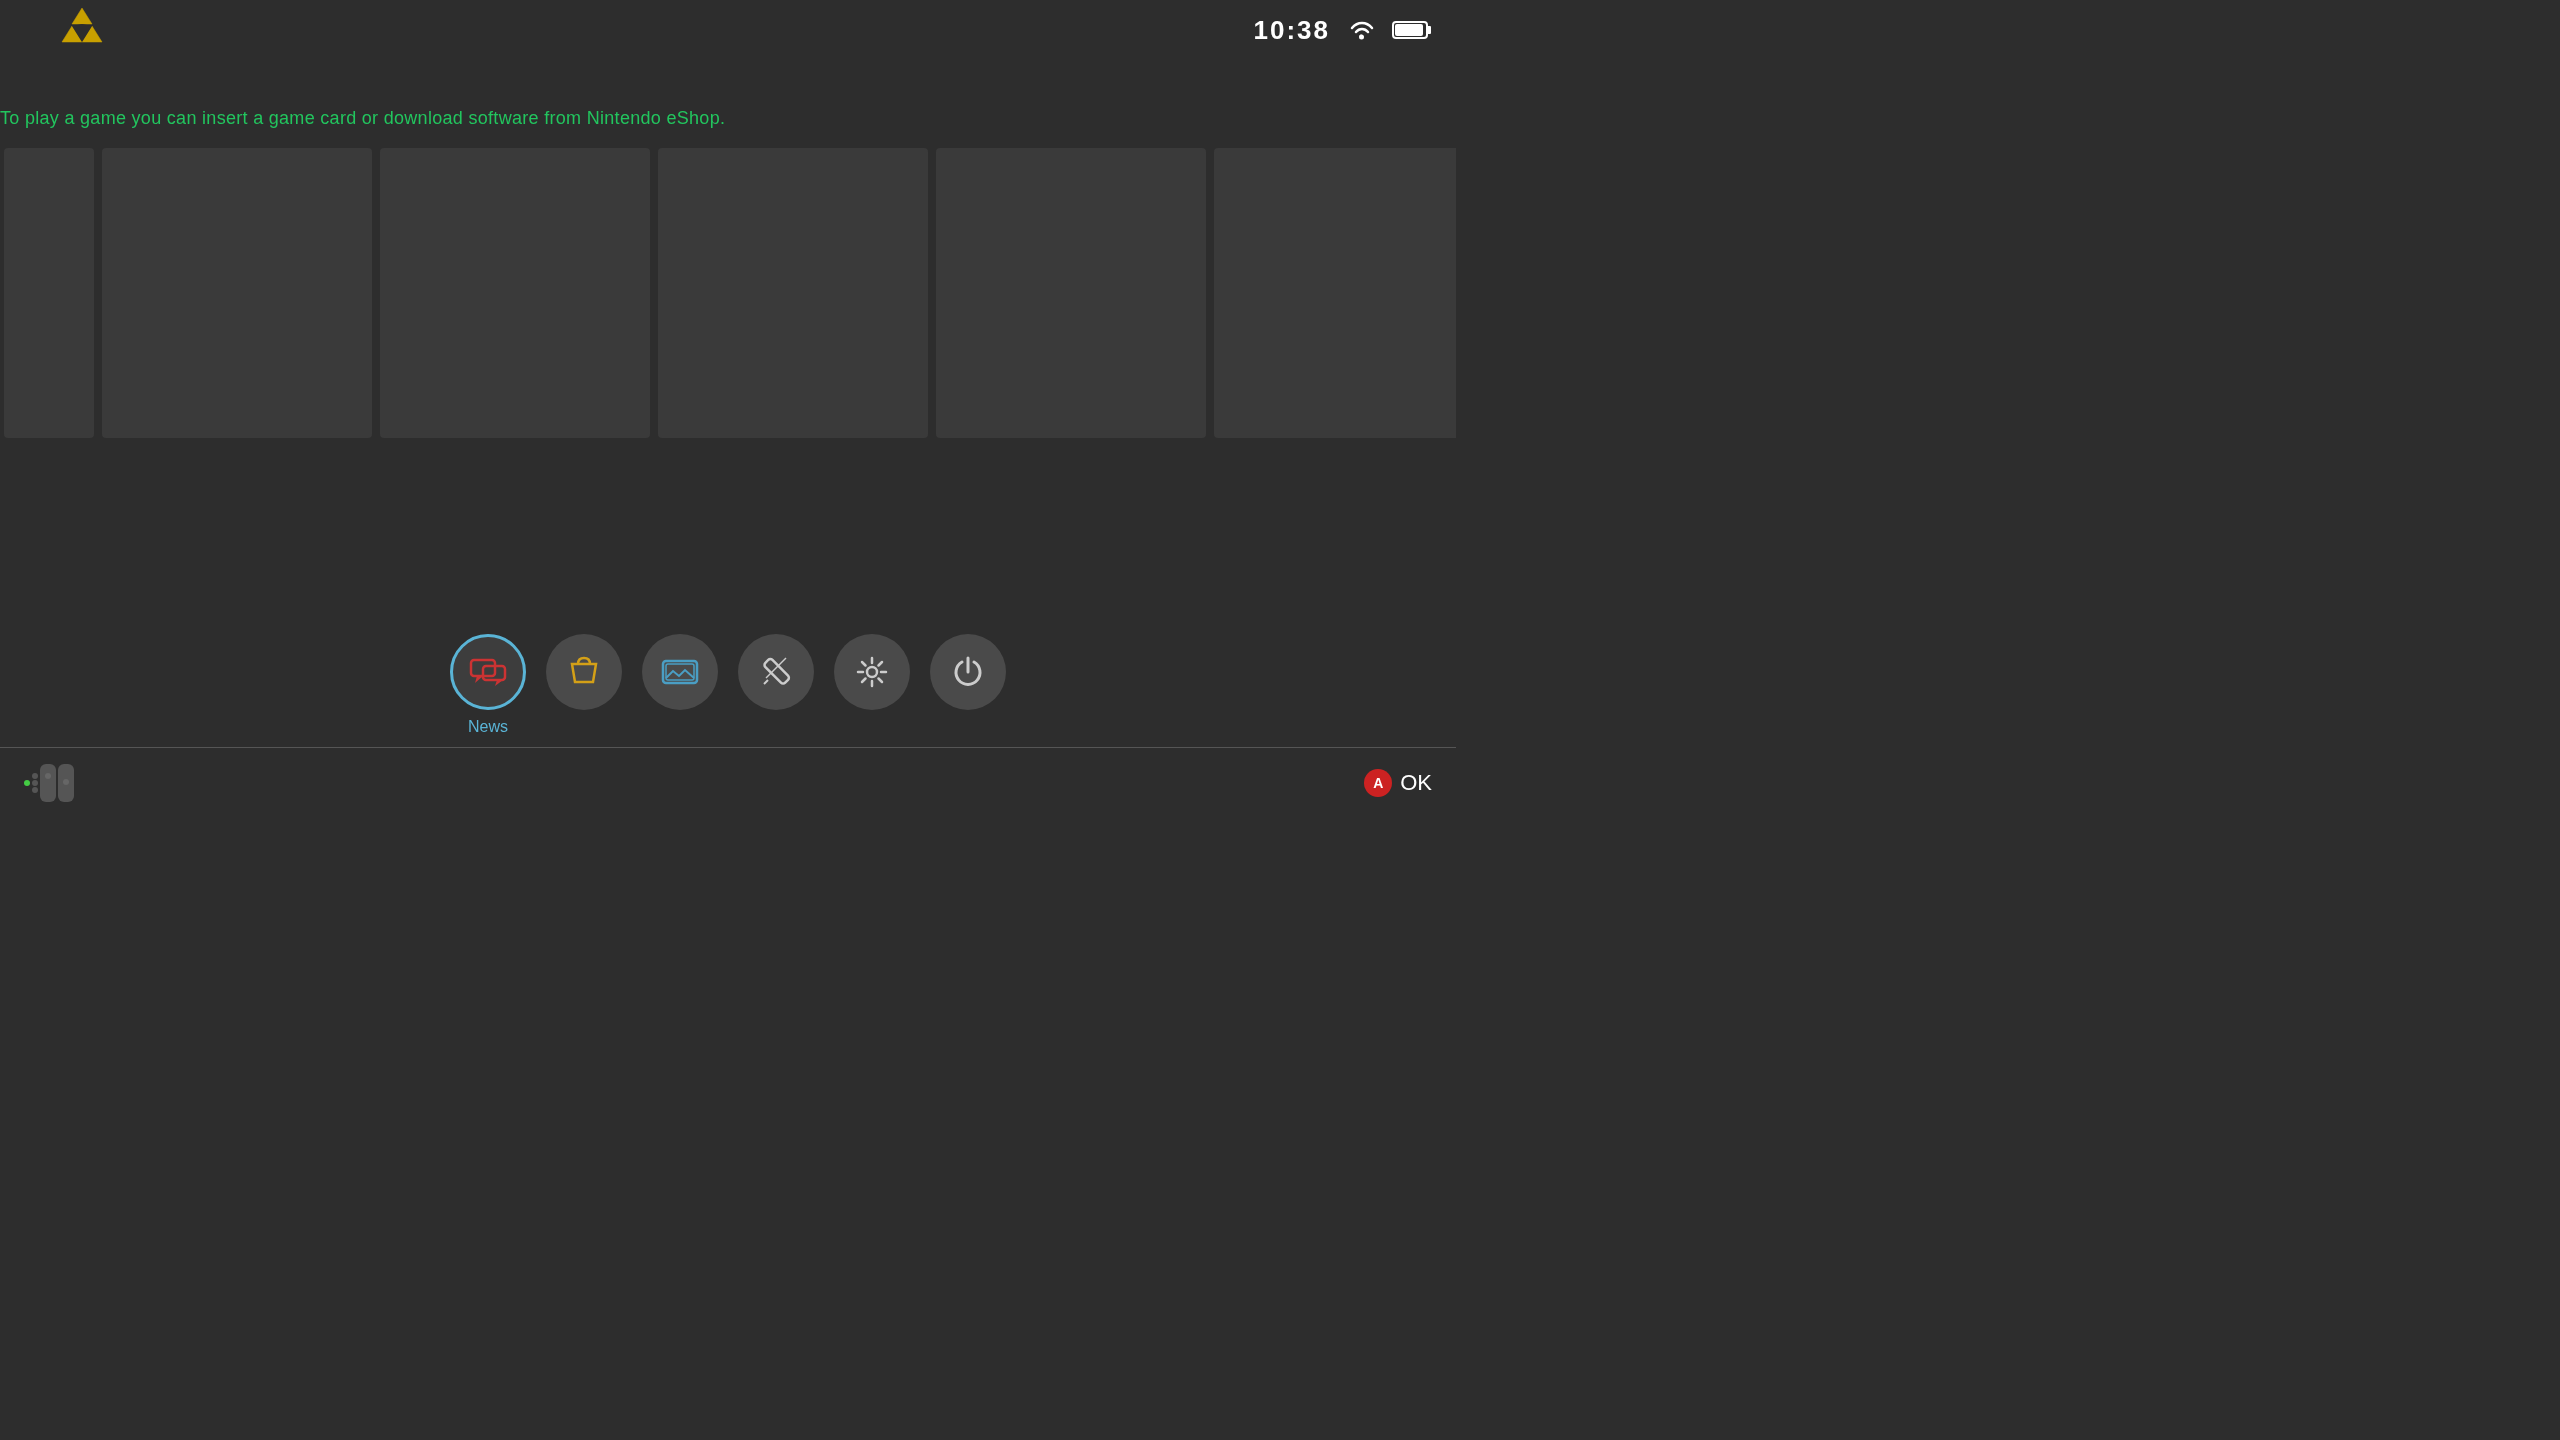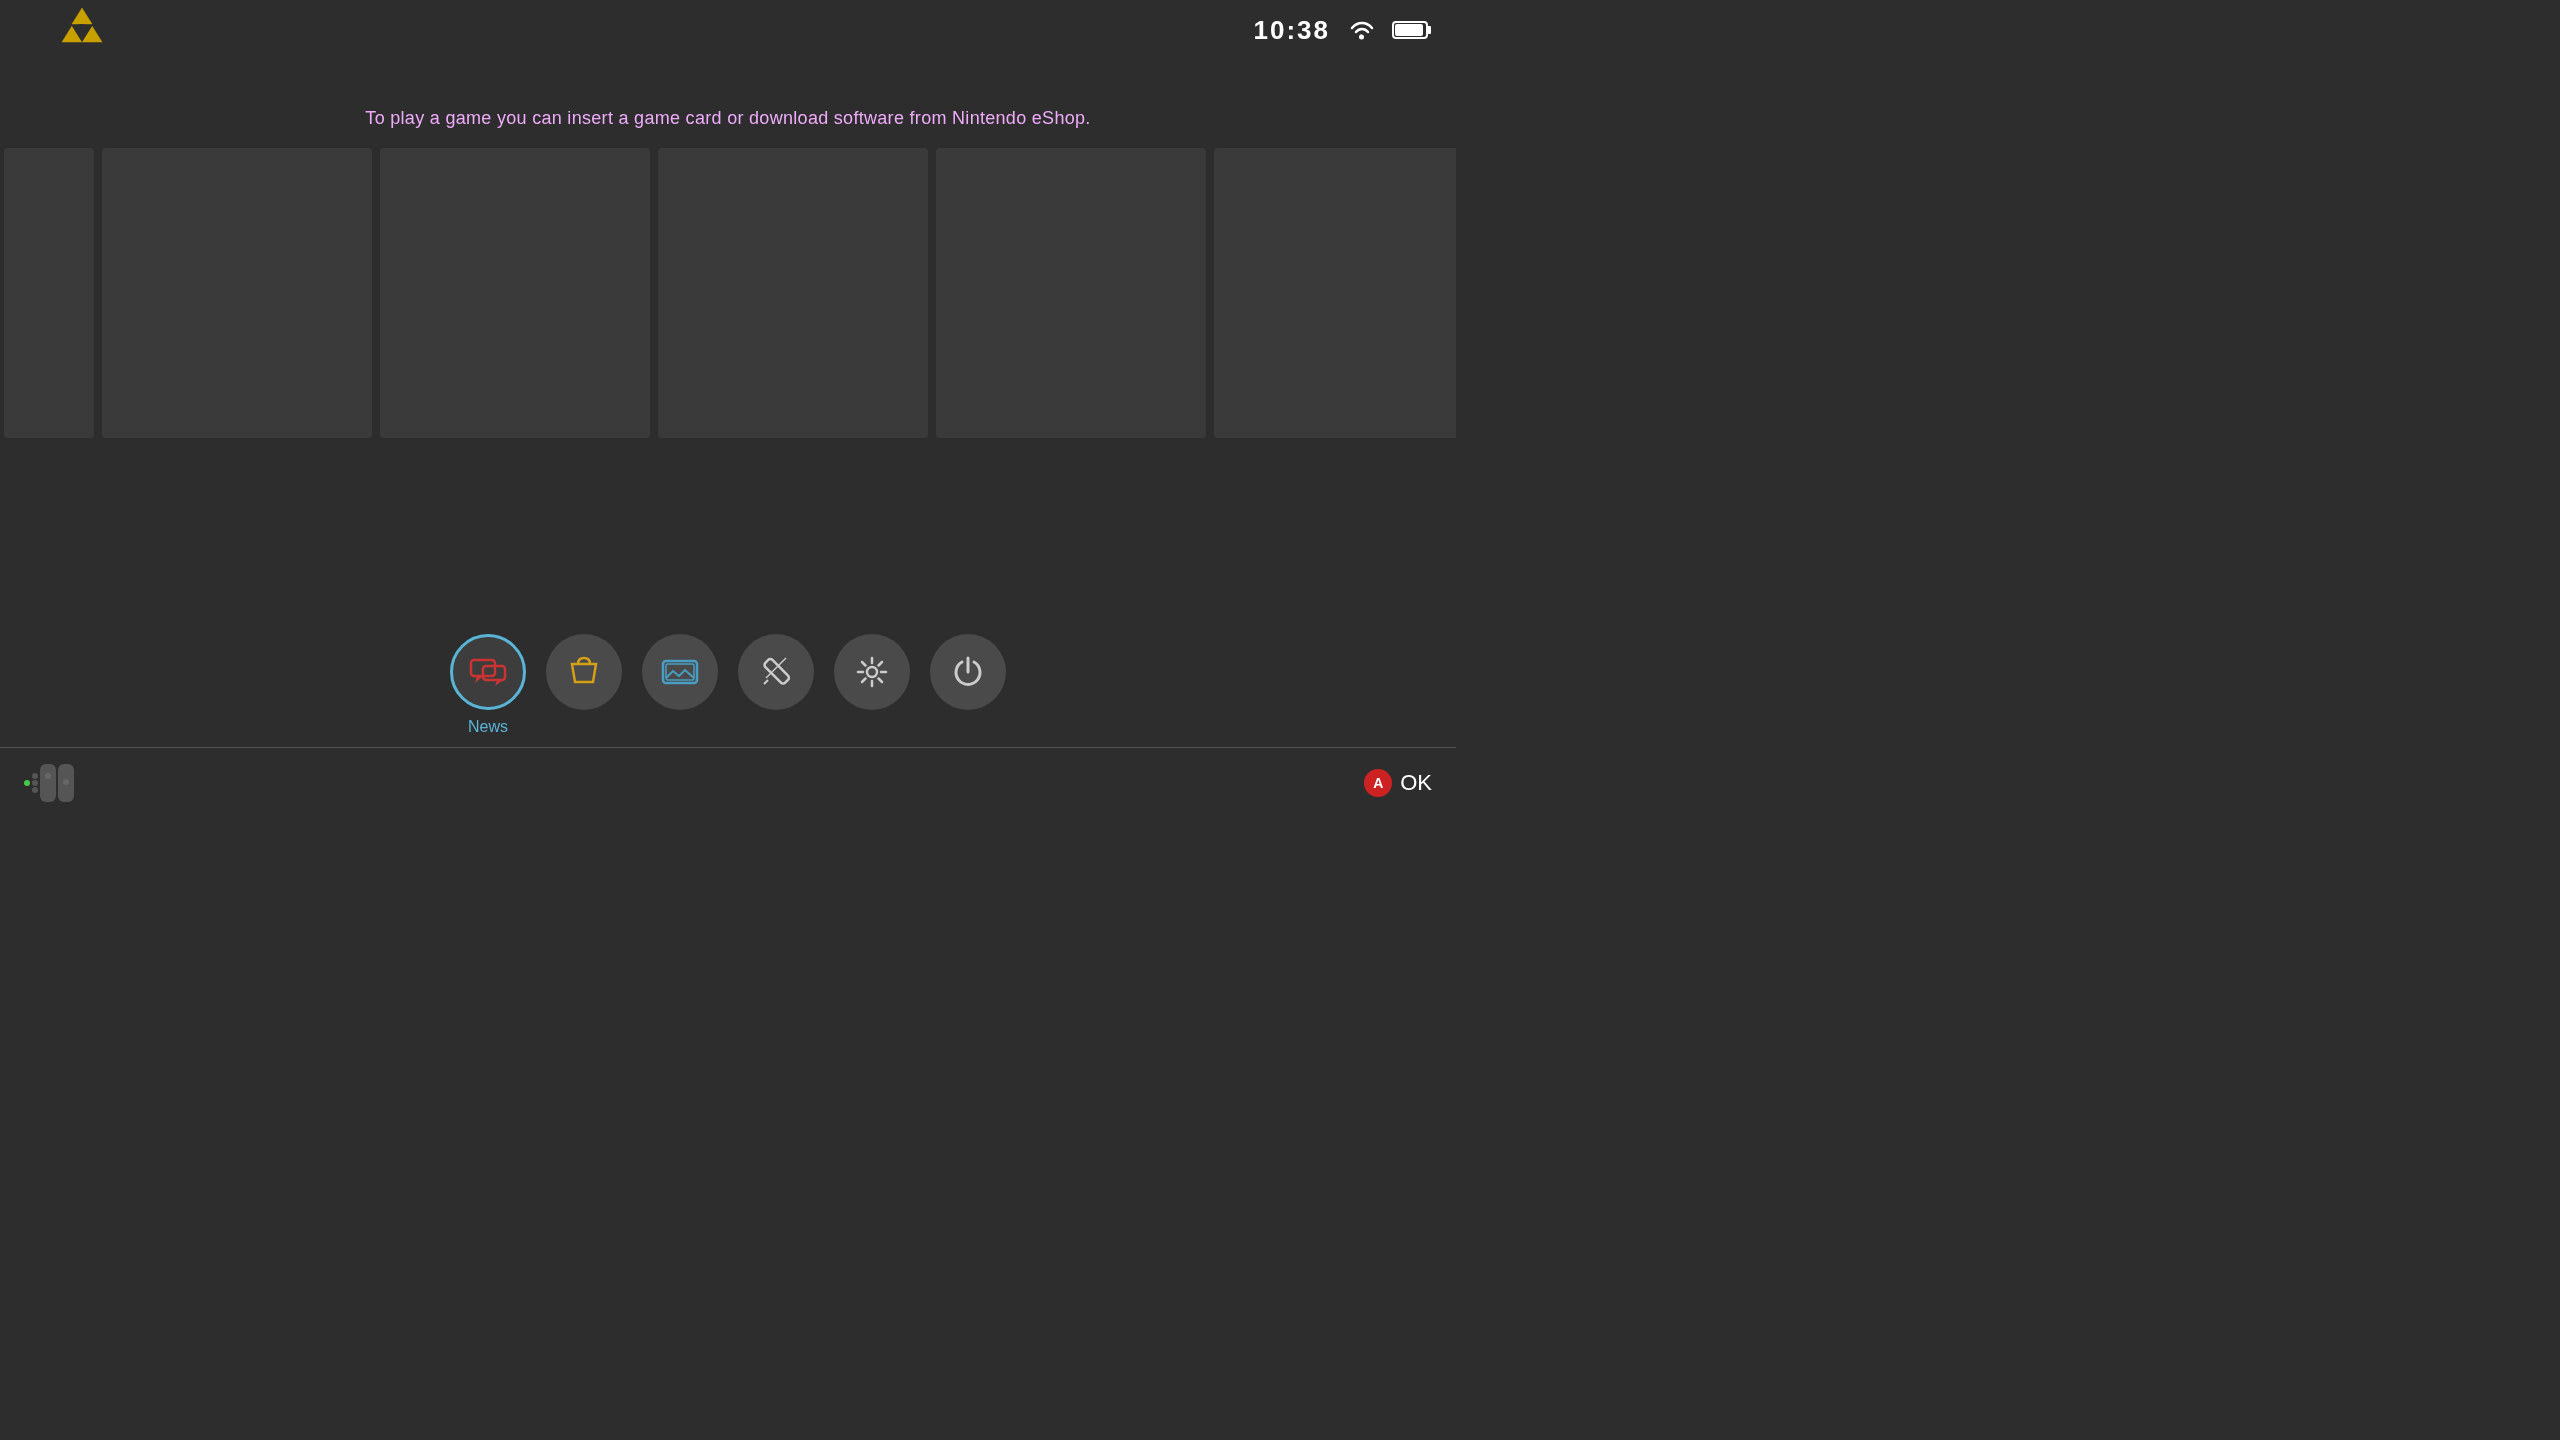--- a/index.html
+++ b/index.html
@@ -63,23 +63,23 @@
       display: flex;
       align-items: center;
     }
 
     
     .subtitle {
       position: absolute;
       top: 108px;
       left: 0;
       right: 0;
-      text-align: center;
+      text-align: left;
       font-size: 18px;
-      color: #f0abfc;
+      color: #22c55e;
       letter-spacing: 0.3px;
     }
 
     
     .game-grid {
       position: absolute;
       top: 148px;
       left: 0;
       right: 0;
       display: flex;

